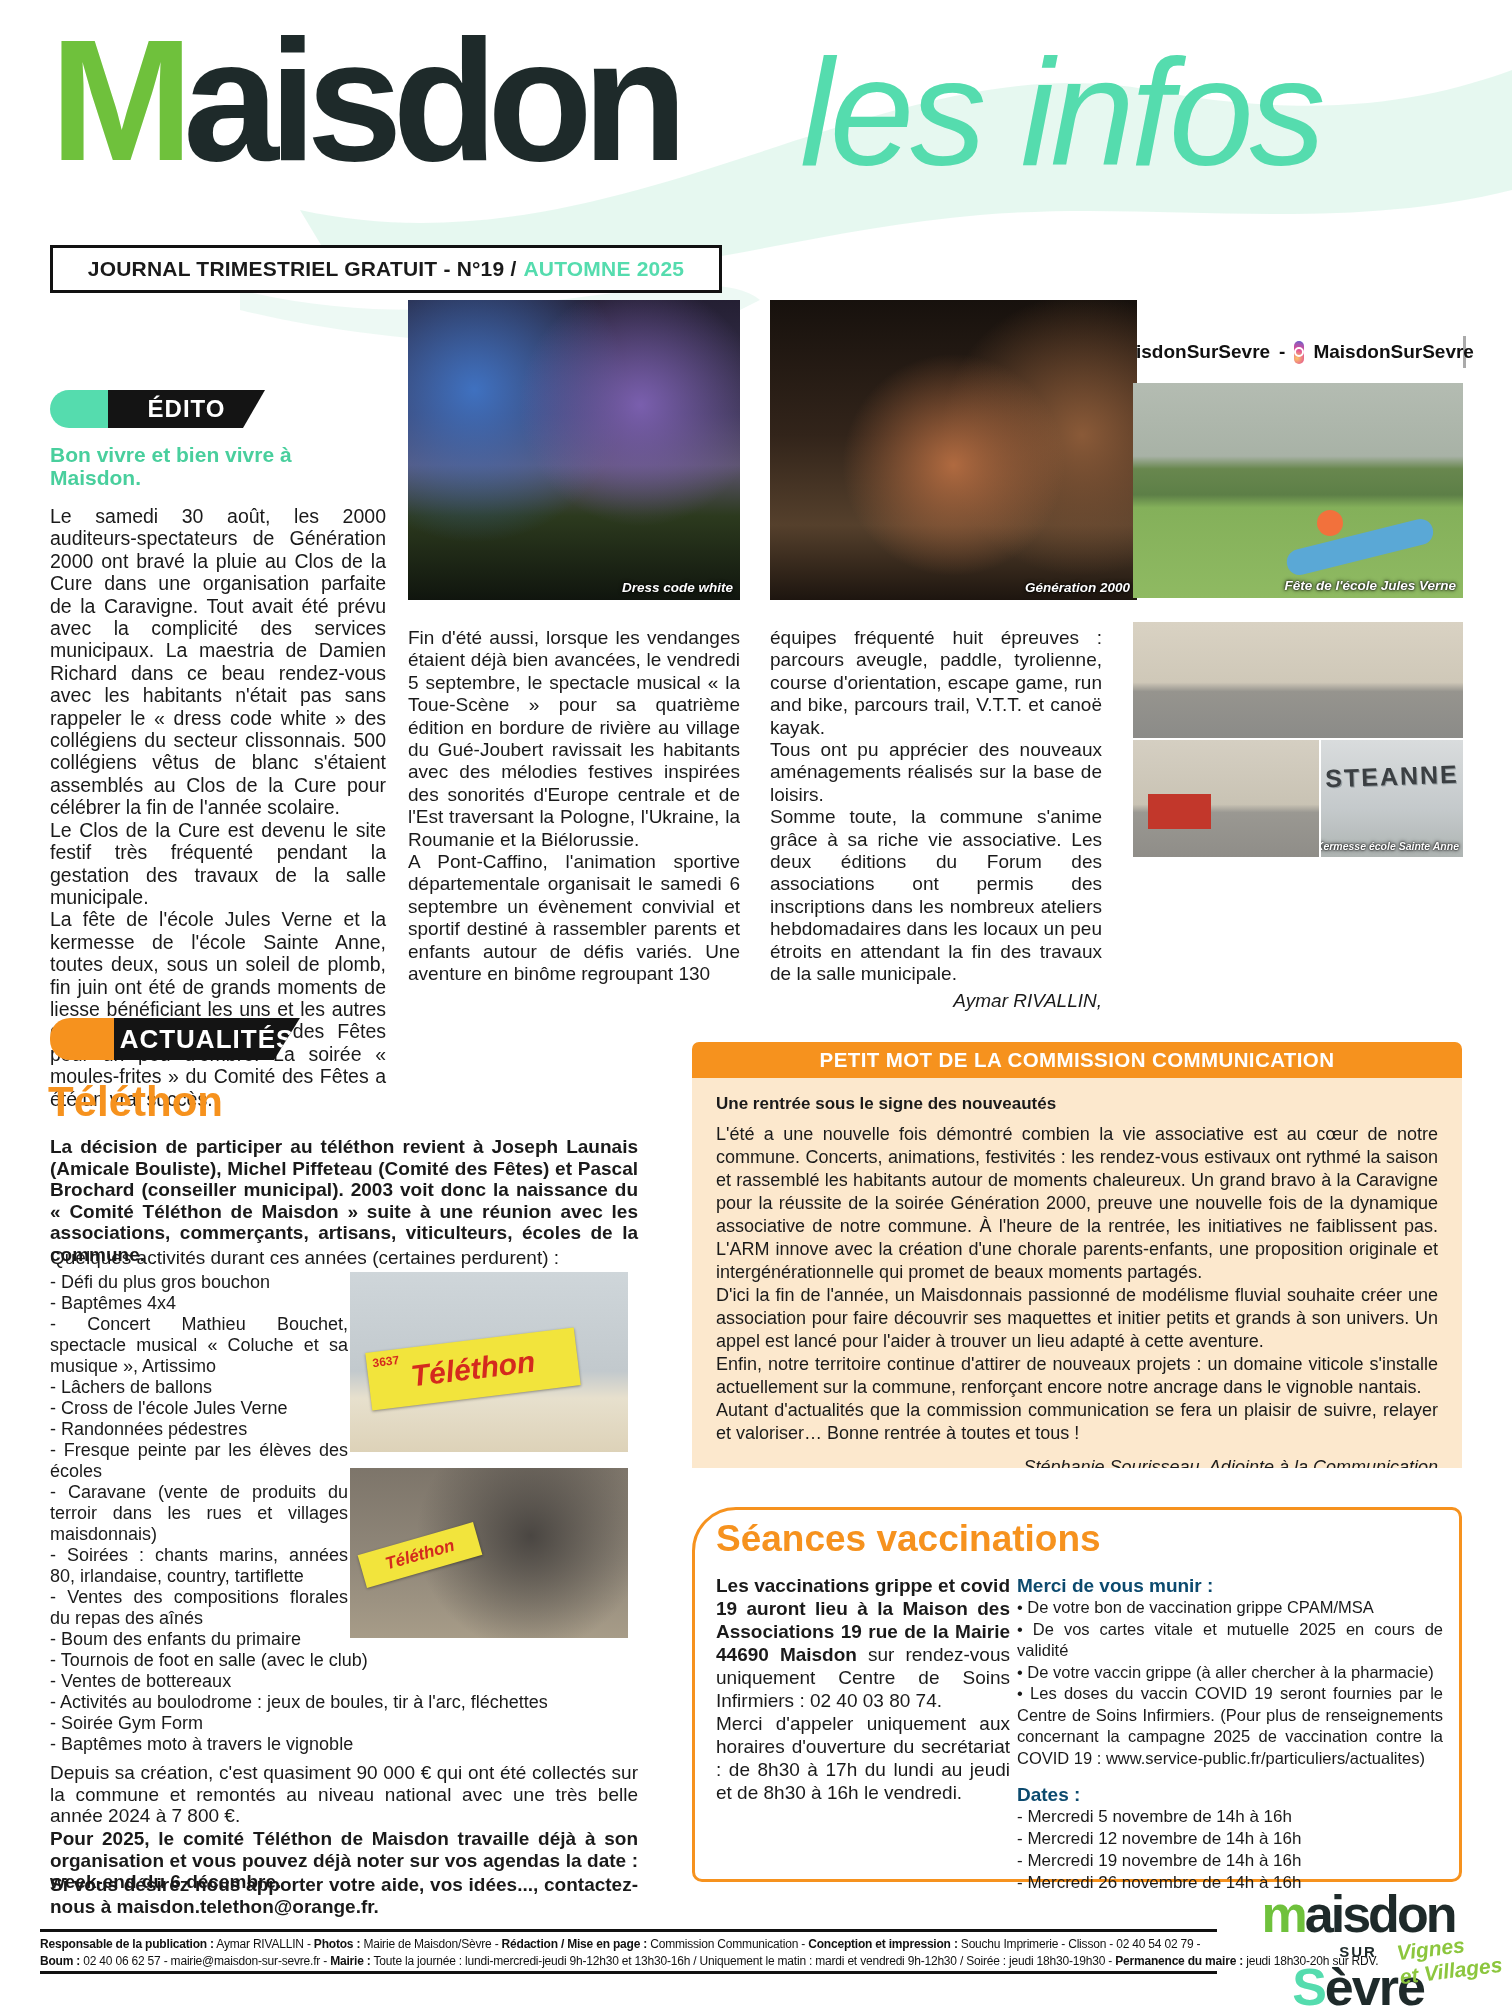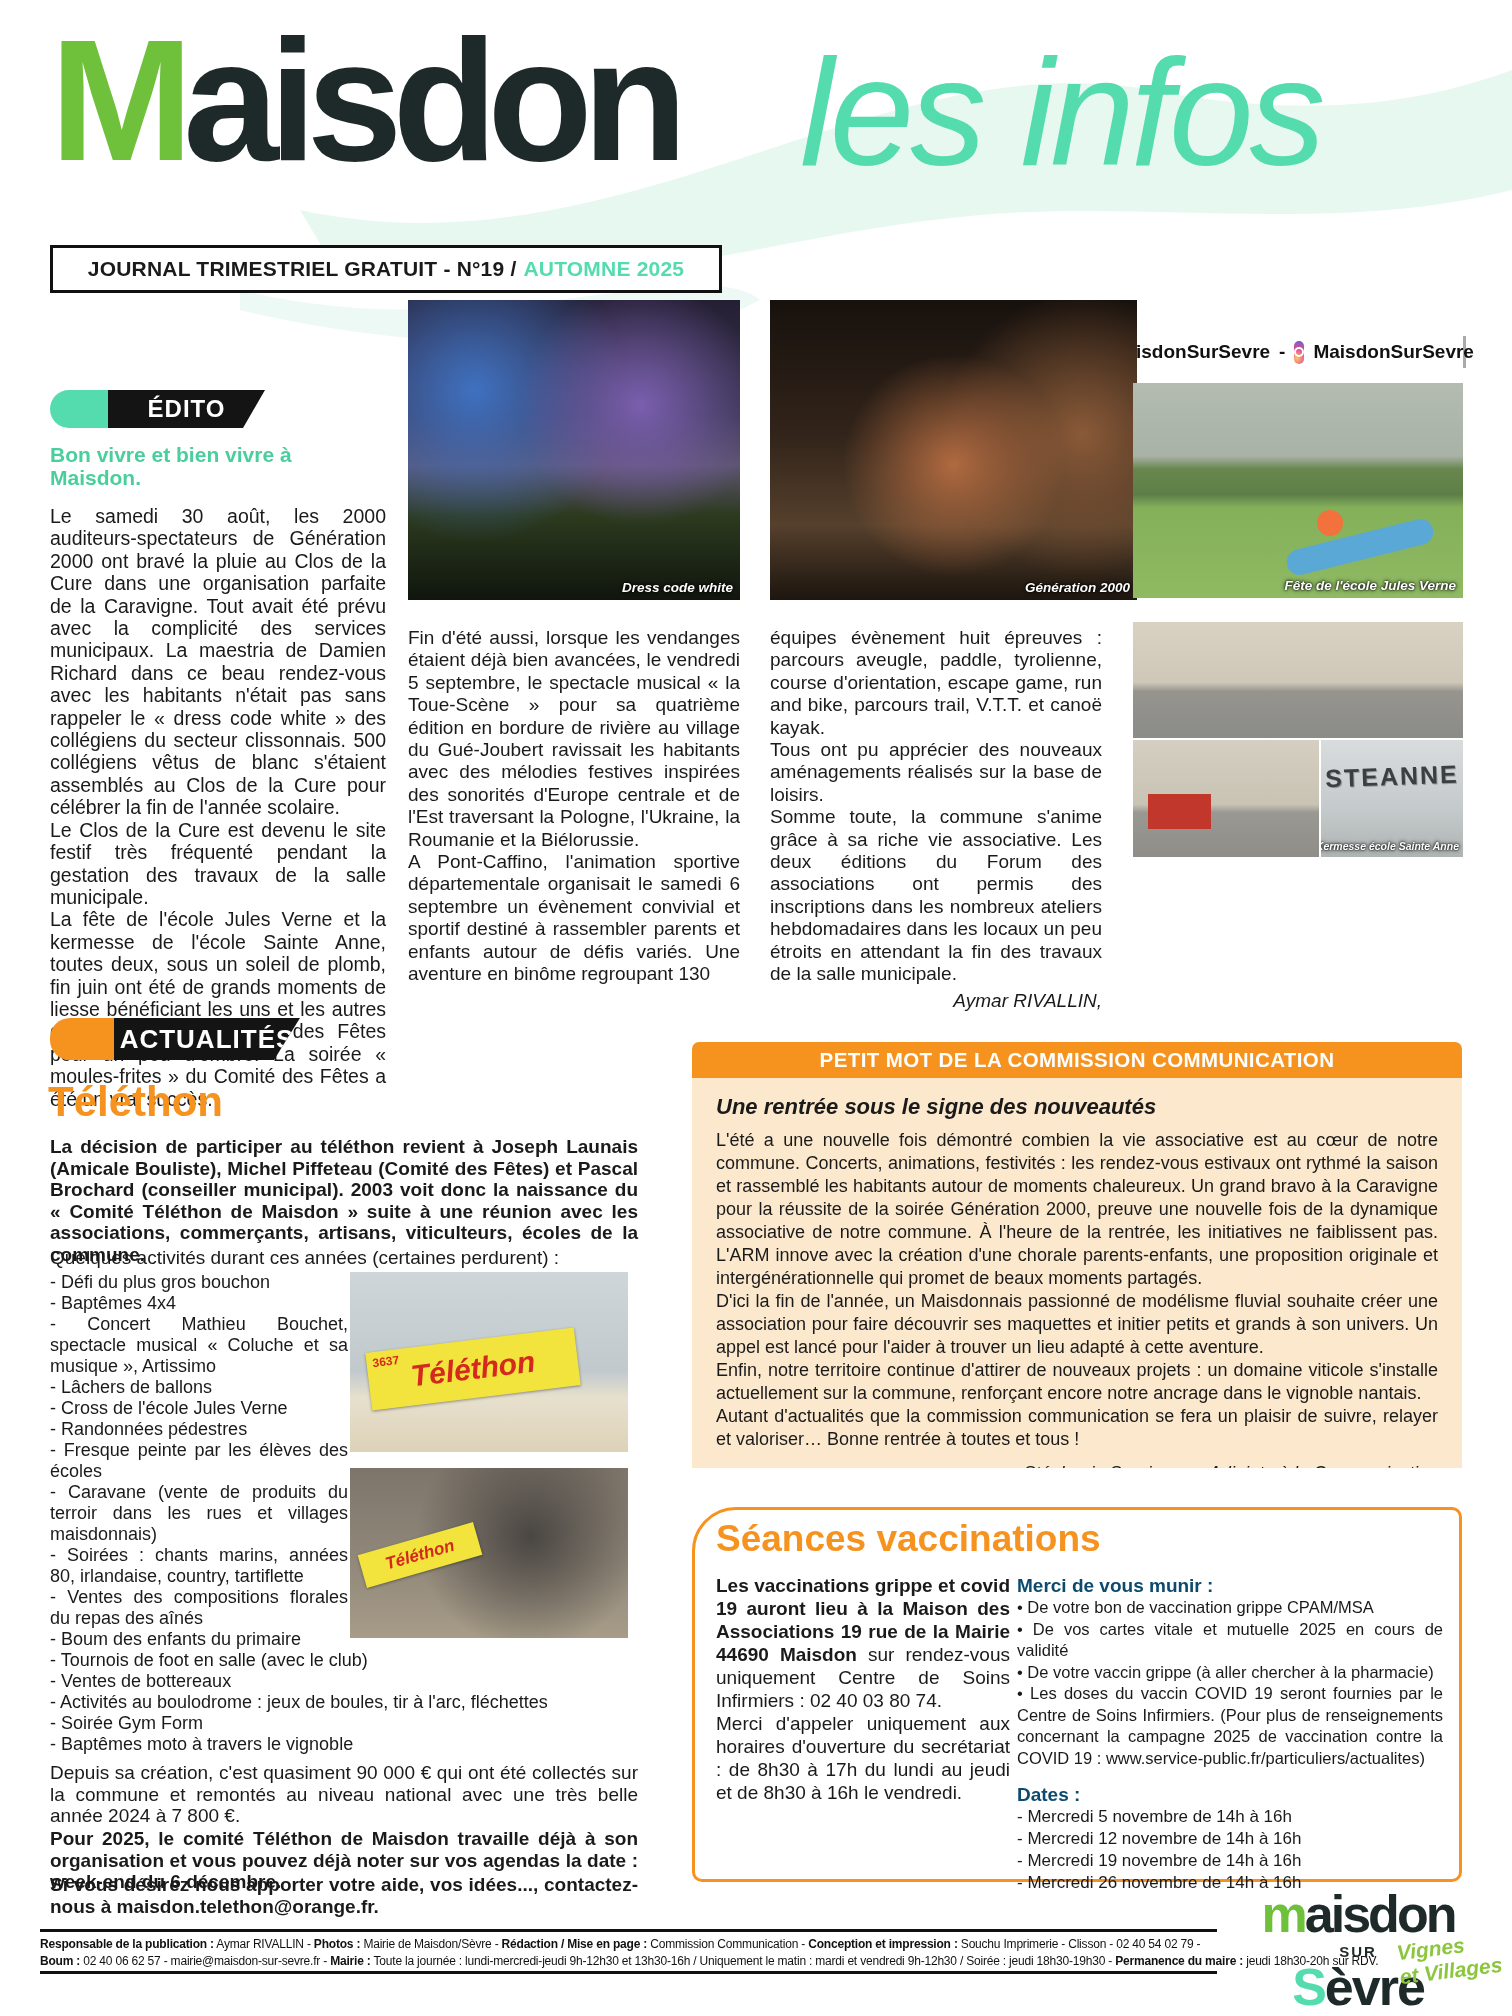--- a/index.html
+++ b/index.html
@@ -122,21 +122,21 @@
   #telethon-2025 { position:absolute; left:50px; top:1828px; width:588px;
     font-size:19px; font-weight:bold; line-height:21.5px; text-align:justify; }
   #telethon-contact { position:absolute; left:50px; top:1874px; width:588px;
     font-size:19px; font-weight:bold; line-height:21.5px; text-align:justify; }
   
   #petitmot { position:absolute; left:692px; top:1042px; width:770px; }
   #petitmot .pm-head { height:36px; background:#f6921e; border-radius:7px 7px 0 0;
     color:#fff; font-weight:bold; font-size:20.5px; letter-spacing:.4px;
     display:flex; align-items:center; justify-content:center; }
   #petitmot .pm-body { background:#fce8cd; height:390px; padding:16px 24px 14px 24px; overflow:hidden; }
-  #petitmot h4 { font-size:22px; margin-bottom:9px;font-style:italic; }
+  #petitmot h4 { font-size:17px; margin-bottom:9px; }
   #petitmot p { font-size:18px; line-height:23px; text-align:justify; }
   #petitmot .sig { font-size:18px; margin-top:12px; }
   
   #vaccin { position:absolute; left:692px; top:1507px; width:770px; height:375px;
     border:3px solid #f6921e; border-radius:44px 10px 10px 10px; background:#fff; }
   #vaccin-title { position:absolute; left:716px; top:1518px; font-size:37px; font-weight:bold; color:#f6921e; }
   #vaccin-left { position:absolute; left:716px; top:1574px; width:294px;
     font-size:19px; line-height:23px; text-align:justify; }
   #vaccin-left .p2 { margin-top:0; }
   #vaccin-right { position:absolute; left:1017px; top:1574px; width:426px; }
@@ -202,21 +202,21 @@
     <p>Le Clos de la Cure est devenu le site festif très fréquenté pendant la gestation des travaux de la salle municipale.</p>
     <p>La fête de l'école Jules Verne et la kermesse de l'école Sainte Anne, toutes deux, sous un soleil de plomb, fin juin ont été de grands moments de liesse bénéficiant les uns et les autres des barnums du Comité des Fêtes pour un peu d'ombre. La soirée « moules-frites » du Comité des Fêtes a été un vrai succès.</p>
   </div>
 
   <div class="col" id="edito-col2">
     <p>Fin d'été aussi, lorsque les vendanges étaient déjà bien avancées, le vendredi 5 septembre, le spectacle musical « la Toue-Scène » pour sa quatrième édition en bordure de rivière au village du Gué-Joubert ravissait les habitants avec des mélodies festives inspirées des sonorités d'Europe centrale et de l'Est traversant la Pologne, l'Ukraine, la Roumanie et la Biélorussie.</p>
     <p>A Pont-Caffino, l'animation sportive départementale organisait le samedi 6 septembre un évènement convivial et sportif destiné à rassembler parents et enfants autour de défis variés. Une aventure en binôme regroupant 130</p>
   </div>
 
   <div class="col" id="edito-col3">
-    <p>équipes évènement huit épreuves : parcours aveugle, paddle, tyrolienne, course d'orientation, escape game, run and bike, parcours trail, V.T.T. et canoë kayak.</p>
+    <p>équipes fréquenté huit épreuves : parcours aveugle, paddle, tyrolienne, course d'orientation, escape game, run and bike, parcours trail, V.T.T. et canoë kayak.</p>
     <p>Tous ont pu apprécier des nouveaux aménagements réalisés sur la base de loisirs.</p>
     <p>Somme toute, la commune s'anime grâce à sa riche vie associative. Les deux éditions du Forum des associations ont permis des inscriptions dans les nombreux ateliers hebdomadaires dans les locaux un peu étroits en attendant la fin des travaux de la salle municipale.</p>
     <div class="sig">Aymar RIVALLIN,</div>
     <div class="sig" style="margin-top:0">Maire de Maisdon sur Sèvre.</div>
   </div>
 
   <div class="photo" id="photo-dresscode">
     <span class="cap">Dress code white</span>
   </div>
   <div class="photo" id="photo-generation">

